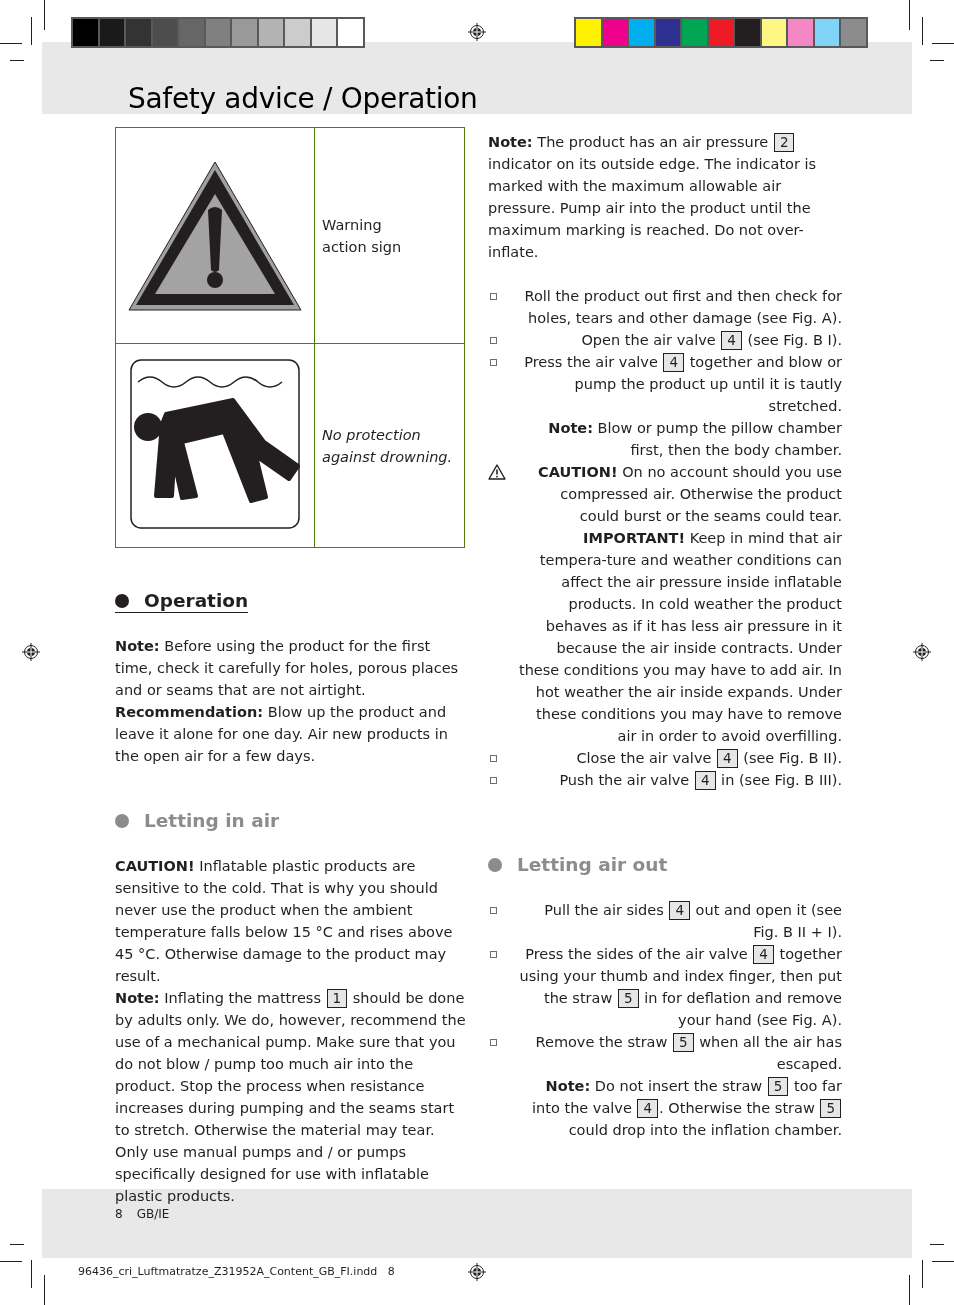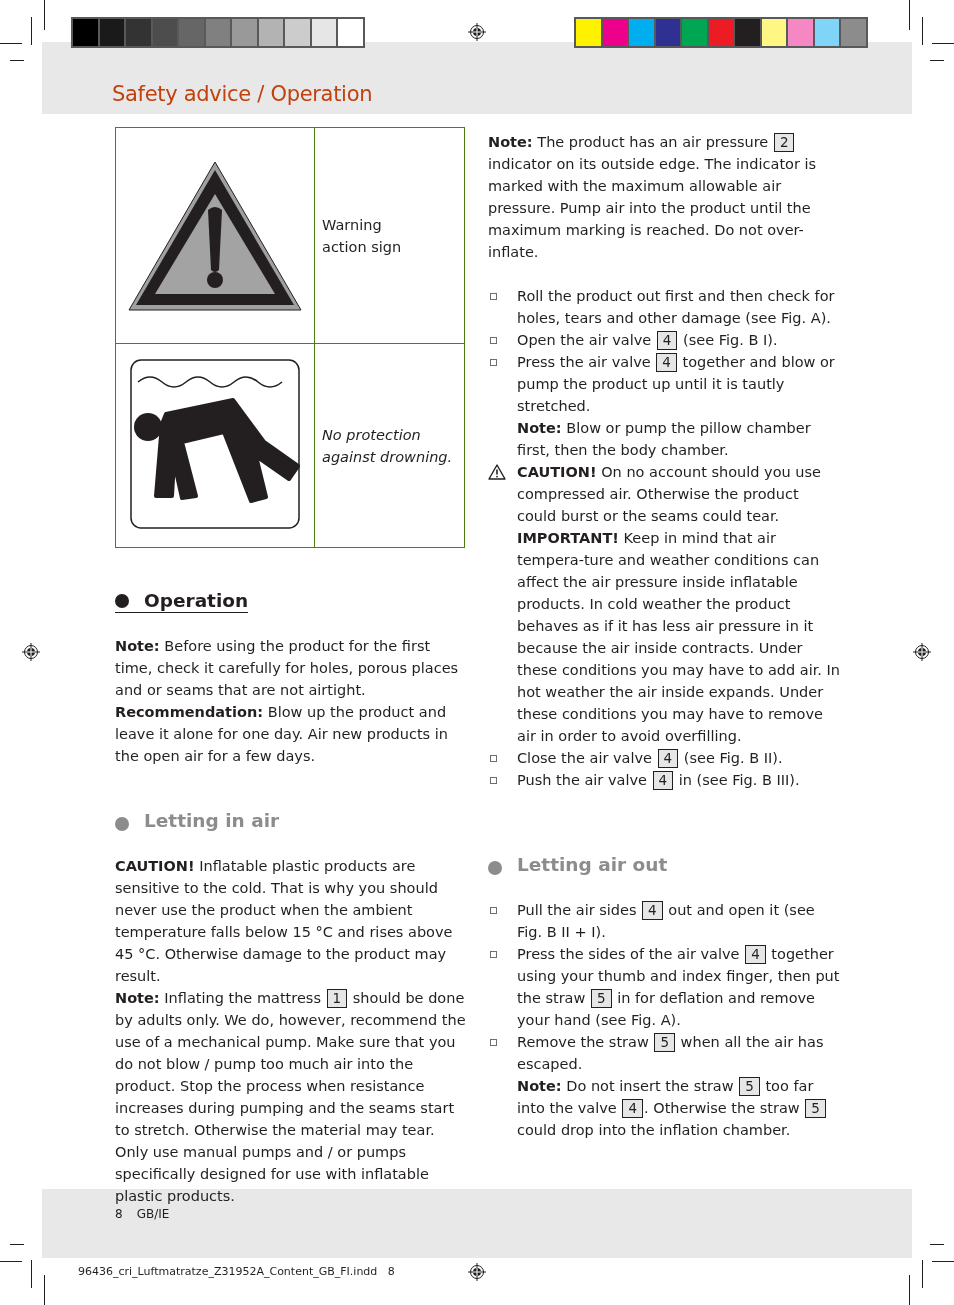--- a/index.html
+++ b/index.html
@@ -2,21 +2,21 @@
 <html><head>
 <meta charset="utf-8">
 <style>
   * { margin:0; padding:0; box-sizing:border-box; }
   html, body { width:954px; height:1305px; background:#ffffff; overflow:hidden; }
   body { position:relative; font-family:"DejaVu Sans", sans-serif; color:#231f20; }
 
   .header-band { position:absolute; left:42px; top:42px; width:870px; height:72px; background:#e8e8e8; }
   .footer-band { position:absolute; left:42px; top:1189px; width:870px; height:69px; background:#e8e8e8; }
 
-  .page-title { position:absolute; left:112px; top:82px; font-size:21px; font-weight:normal; color:#c2410c; letter-spacing:-0.3px; white-space:nowrap; }
+  .page-title { position:absolute; left:128px; top:82px; font-size:28px; font-weight:normal; color:#000000; letter-spacing:-0.3px; white-space:nowrap; }
 
   .colorbar { position:absolute; top:17px; height:31px; display:flex; border:2px solid #58595b; background:#58595b; gap:2px; }
   .colorbar .sw { width:24.5px; height:100%; }
   .cb-gray { left:71px; }
   .cb-color { left:574px; }
 
   .crop { position:absolute; background:#231f20; }
 
   .reg { position:absolute; width:18px; height:18px; }
 
@@ -24,32 +24,32 @@
   .pictotable td { border:1px solid #4d7c0f; vertical-align:middle; }
   .pictotable td.img { width:198px; }
   .pictotable td.txt { padding-left:7px; font-size:14.5px; line-height:22px; color:#231f20; }
   .row1 { height:215px; }
   .row2 { height:203px; }
 
   .col { position:absolute; font-size:14.5px; line-height:22px; color:#231f20; }
   .col-left { left:115px; width:352px; }
   .col-right { left:488px; width:354px; }
 
-  .sect { position:absolute; font-weight:bold; font-size:18.5px; display:flex; align-items:flex-end; white-space:nowrap; }
+  .sect { position:absolute; font-weight:bold; font-size:18.5px; display:flex; align-items:center; white-space:nowrap; }
   .sect .dot { width:14px; height:14px; border-radius:50%; margin-right:15px; }
   .sect.dark { color:#231f20; }
   .sect.dark .dot { background:#231f20; }
   .sect.dark .lbl-wrap { border-bottom:1.5px solid #231f20; padding-bottom:1px; }
   .sect.gray { color:#8c8c8c; }
   .sect.gray .dot { background:#8c8c8c; }
 
   b { font-weight:bold; }
   .ref { display:inline-block; border:1px solid #231f20; background:#e6e6e6; padding:0 5px; line-height:17px; font-size:13.5px; margin:0 1px; }
 
-  .bul { position:relative; padding-left:29px; }
+  .bul { position:relative; padding-left:29px;text-align:right; }
   .bul .box { position:absolute; left:2px; top:8px; width:7px; height:7px; border:1px solid #6d6e71; }
   .bul .warn { position:absolute; left:0px; top:3px; width:18px; height:16px; }
 
   .para { margin:0; }
   .gap { height:22px; }
 
   .folio { position:absolute; left:115px; top:1207px; font-size:12px; color:#231f20; white-space:nowrap; }
   .folio span { margin-right:14px; }
   .slug-left { position:absolute; left:78px; top:1265px; font-size:11px; color:#231f20; white-space:nowrap; }
   .slug-right { position:absolute; left:772px; top:1329px; font-size:14px; color:#231f20; white-space:nowrap; }

